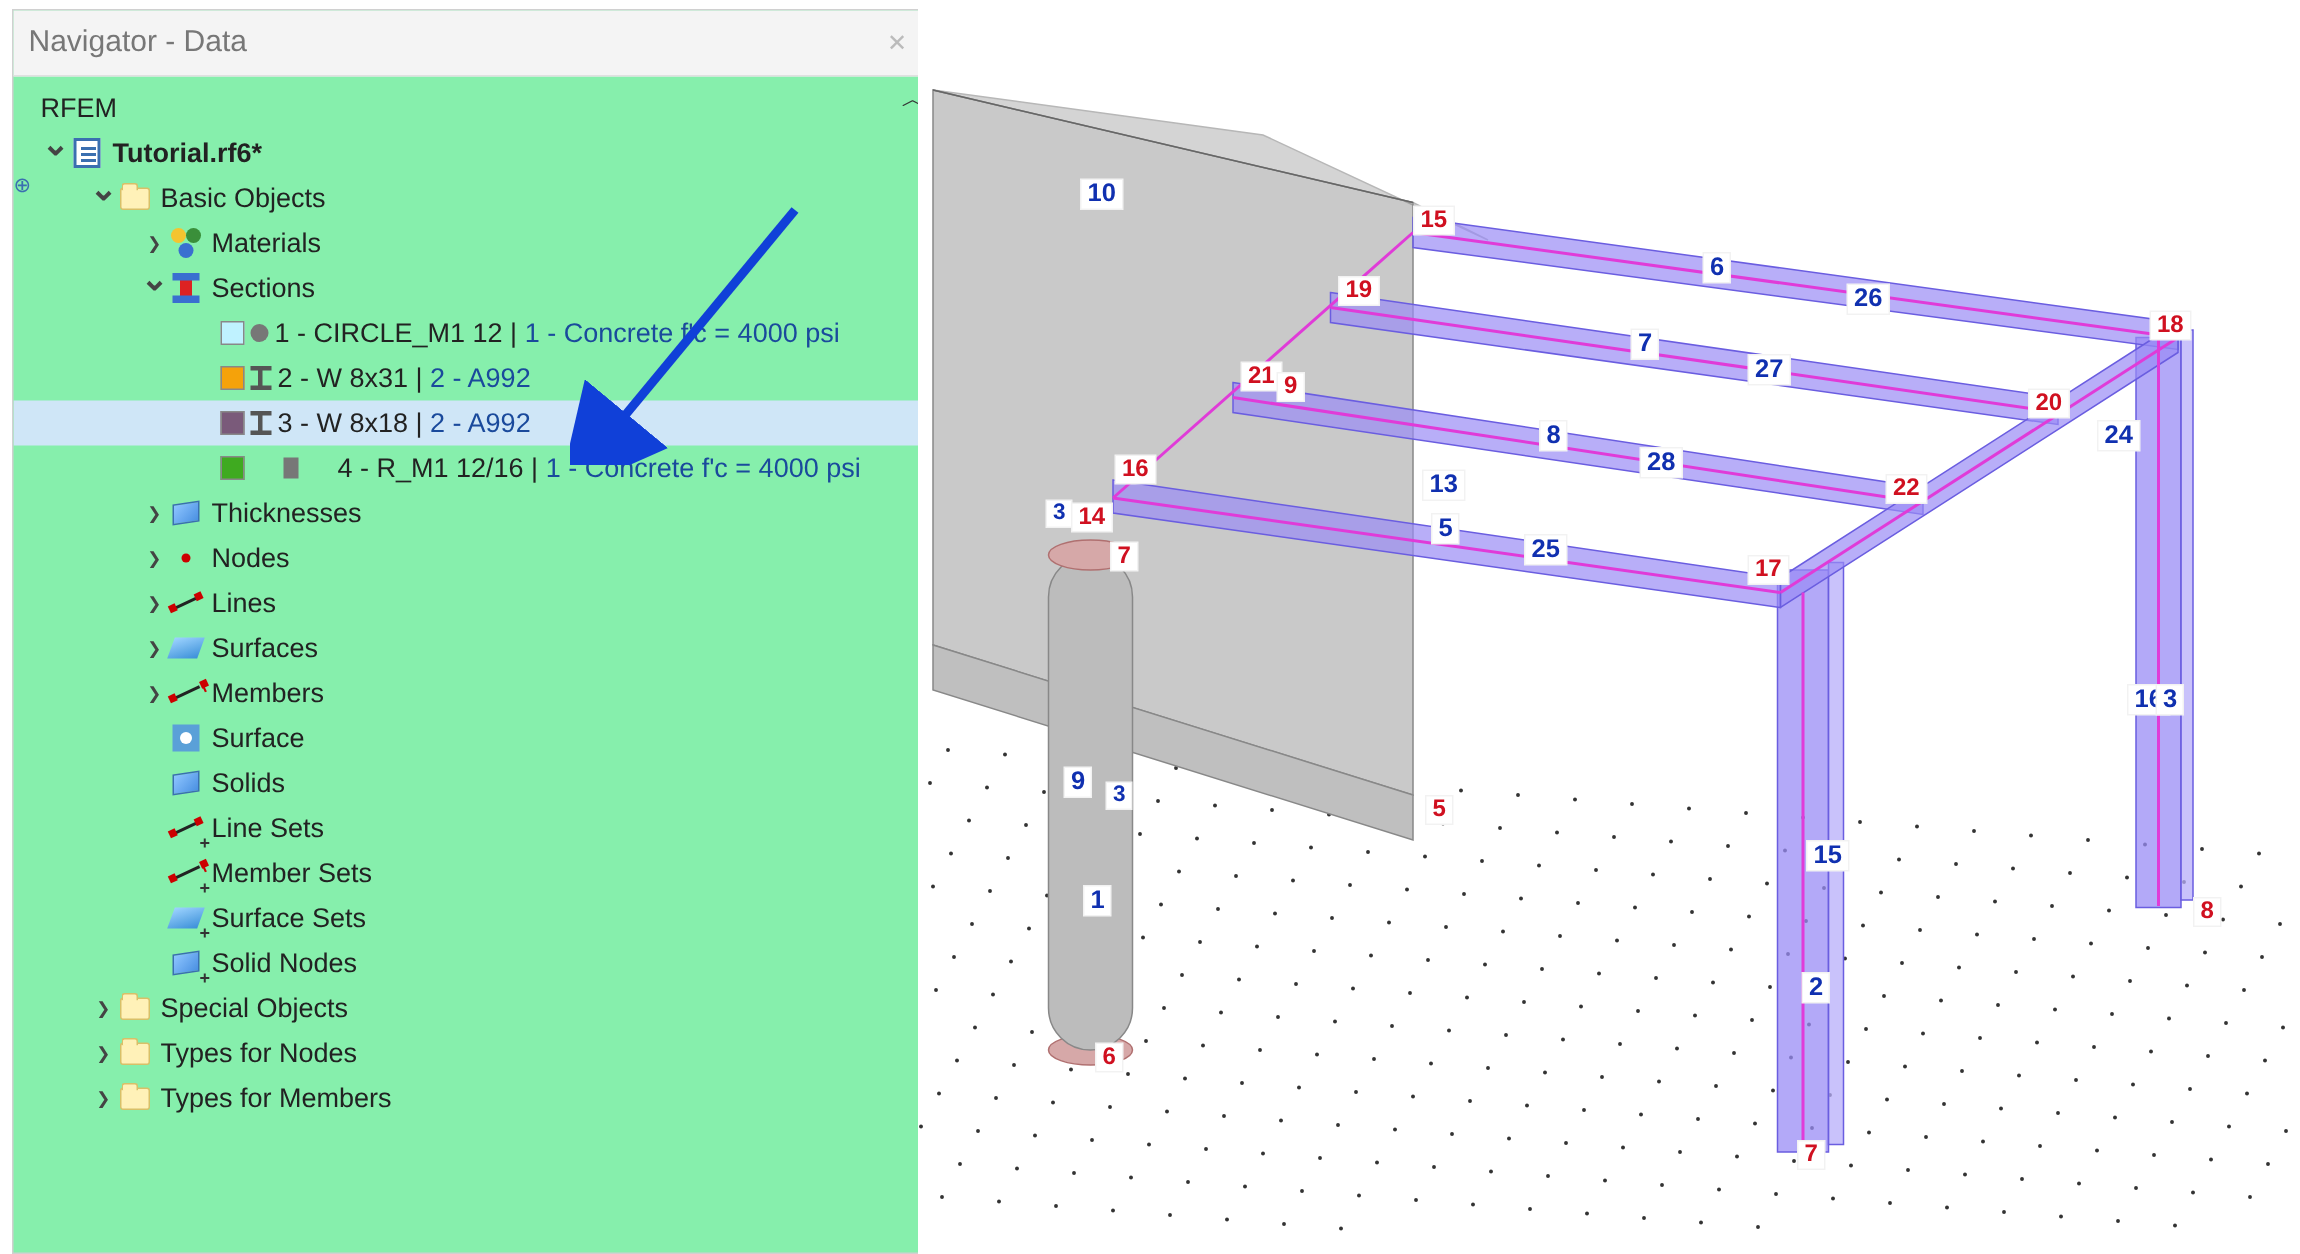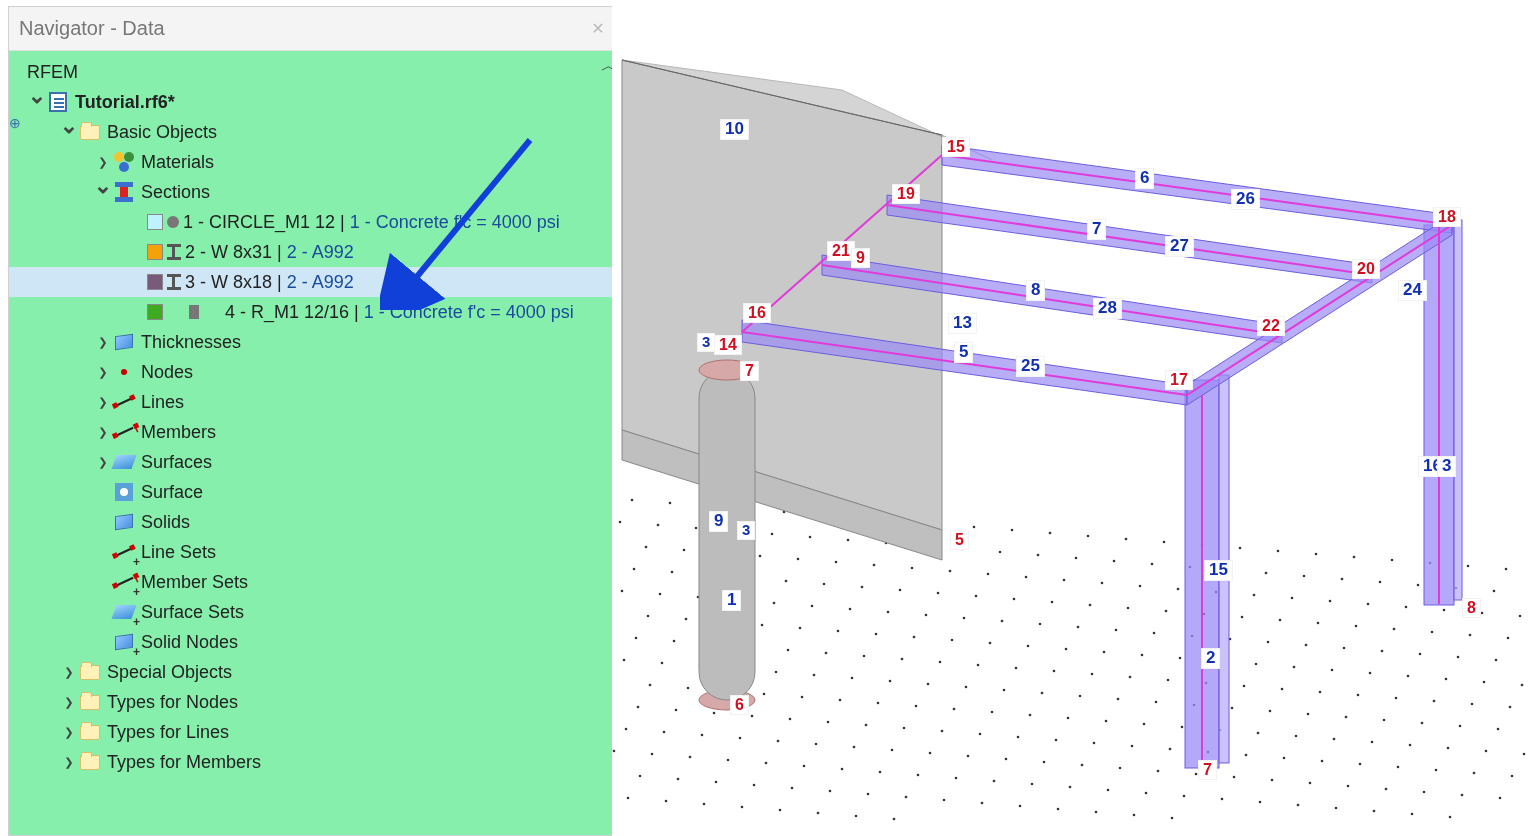--- a/index.html
+++ b/index.html
@@ -184,30 +184,30 @@
       <div class="row" style="padding-left:84px">
         <span class="chev right"></span>
         <span class="ico">
             <span class="line"></span>
           </span>
         <span class="label">Lines</span>
       </div>
       <div class="row" style="padding-left:84px">
         <span class="chev right"></span>
         <span class="ico">
+            <span class="surf"></span>
+          </span>
+        <span class="label">Surfaces</span>
+      </div>
+      <div class="row" style="padding-left:84px">
+        <span class="chev right"></span>
+        <span class="ico">
             <span class="line lineI"></span>
           </span>
         <span class="label">Members</span>
-      </div>
-      <div class="row" style="padding-left:84px">
-        <span class="chev right"></span>
-        <span class="ico">
-            <span class="surf"></span>
-          </span>
-        <span class="label">Surfaces</span>
       </div>
       <div class="row" style="padding-left:104px">
         <span class="ico">
             <span class="opn"></span>
           </span>
         <span class="label">Surface</span>
       </div>
       <div class="row" style="padding-left:104px">
         <span class="ico">
             <span class="cube"></span>
@@ -245,27 +245,20 @@
             <span class="folder"></span>
           </span>
         <span class="label">Special Objects</span>
       </div>
       <div class="row" style="padding-left:50px">
         <span class="chev right"></span>
         <span class="ico">
             <span class="folder"></span>
           </span>
         <span class="label">Types for Nodes</span>
-      </div>
-      <div class="row" style="padding-left:50px">
-        <span class="chev right"></span>
-        <span class="ico">
-            <span class="folder"></span>
-          </span>
-        <span class="label">Types for Lines</span>
       </div>
       <div class="row" style="padding-left:50px">
         <span class="chev right"></span>
         <span class="ico">
             <span class="folder"></span>
           </span>
         <span class="label">Types for Members</span>
       </div>
 
     </div>

